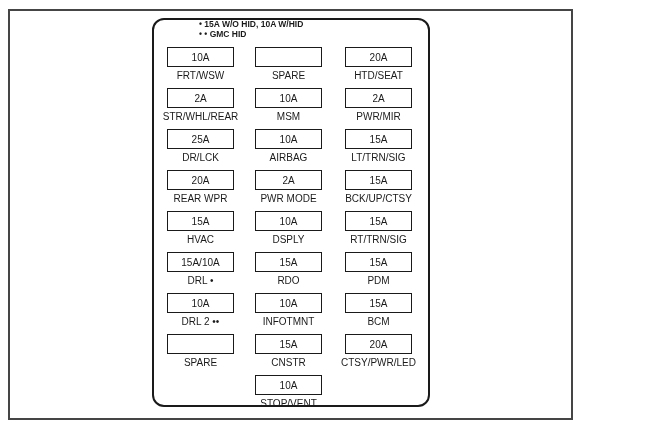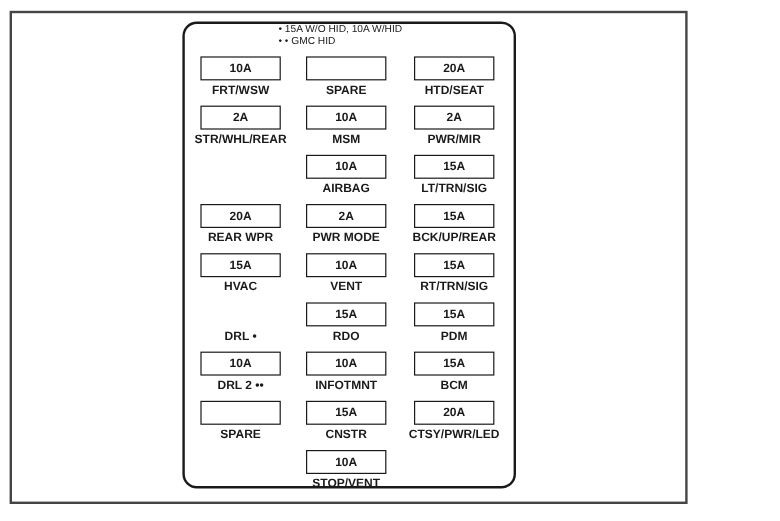--- a/index.html
+++ b/index.html
@@ -31,24 +31,24 @@
     top: 18px;
     width: 278px;
     height: 389px;
     border: 2px solid #1a1a1a;
     border-radius: 12px;
     box-sizing: border-box;
     background: #ffffff;
   }
   .legend {
     position: absolute;
-    left: 232px;
+    left: 199px;
     top: 19px;
     font-size: 8.5px;
-    font-weight: normal;
+    font-weight: bold;
     color: #1a1a1a;
     line-height: 10px;
     white-space: nowrap;
   }
   .fuse-grid {
     position: absolute;
     left: 167px;
     top: 47px;
     width: 245px;
     height: 370px;
@@ -64,31 +64,31 @@
     top: 0;
     width: 67px;
     height: 20px;
     border: 1.5px solid #1a1a1a;
     box-sizing: border-box;
     background: #ffffff;
     display: flex;
     align-items: center;
     justify-content: center;
     font-size: 10px;
-    font-weight: bold;
+    font-weight: normal;
     color: #1a1a1a;
   }
   .fuse-label {
     position: absolute;
     top: 23px;
     left: 50%;
     transform: translateX(-50%);
     white-space: nowrap;
     font-size: 10px;
-    font-weight: bold;
+    font-weight: normal;
     color: #1a1a1a;
     line-height: 11px;
   }
 </style>
 </head>
 <body>
 
 <div id="stage">
 
   <div class="frame"></div>
@@ -118,53 +118,58 @@
         <div class="fuse-label">STR/WHL/REAR</div>
       </div>
       <div class="fuse-cell" style="left: 88px; top: 41px;">
         <div class="fuse-box">10A</div>
         <div class="fuse-label">MSM</div>
       </div>
       <div class="fuse-cell" style="left: 178px; top: 41px;">
         <div class="fuse-box">2A</div>
         <div class="fuse-label">PWR/MIR</div>
       </div>
+      <div class="fuse-cell" style="left: 0px; top: 82px;">
+        <div class="fuse-box">25A</div>
+        <div class="fuse-label">DR/LCK</div>
+      </div>
       <div class="fuse-cell" style="left: 88px; top: 82px;">
         <div class="fuse-box">10A</div>
         <div class="fuse-label">AIRBAG</div>
       </div>
       <div class="fuse-cell" style="left: 178px; top: 82px;">
         <div class="fuse-box">15A</div>
         <div class="fuse-label">LT/TRN/SIG</div>
       </div>
       <div class="fuse-cell" style="left: 0px; top: 123px;">
         <div class="fuse-box">20A</div>
         <div class="fuse-label">REAR WPR</div>
       </div>
       <div class="fuse-cell" style="left: 88px; top: 123px;">
         <div class="fuse-box">2A</div>
         <div class="fuse-label">PWR MODE</div>
       </div>
       <div class="fuse-cell" style="left: 178px; top: 123px;">
         <div class="fuse-box">15A</div>
-        <div class="fuse-label">BCK/UP/REAR</div>
+        <div class="fuse-label">BCK/UP/CTSY</div>
       </div>
       <div class="fuse-cell" style="left: 0px; top: 164px;">
         <div class="fuse-box">15A</div>
         <div class="fuse-label">HVAC</div>
       </div>
       <div class="fuse-cell" style="left: 88px; top: 164px;">
         <div class="fuse-box">10A</div>
-        <div class="fuse-label">VENT</div>
+        <div class="fuse-label">DSPLY</div>
       </div>
       <div class="fuse-cell" style="left: 178px; top: 164px;">
         <div class="fuse-box">15A</div>
         <div class="fuse-label">RT/TRN/SIG</div>
       </div>
       <div class="fuse-cell" style="left: 0px; top: 205px;">
+        <div class="fuse-box">15A/10A</div>
         <div class="fuse-label">DRL •</div>
       </div>
       <div class="fuse-cell" style="left: 88px; top: 205px;">
         <div class="fuse-box">15A</div>
         <div class="fuse-label">RDO</div>
       </div>
       <div class="fuse-cell" style="left: 178px; top: 205px;">
         <div class="fuse-box">15A</div>
         <div class="fuse-label">PDM</div>
       </div>

